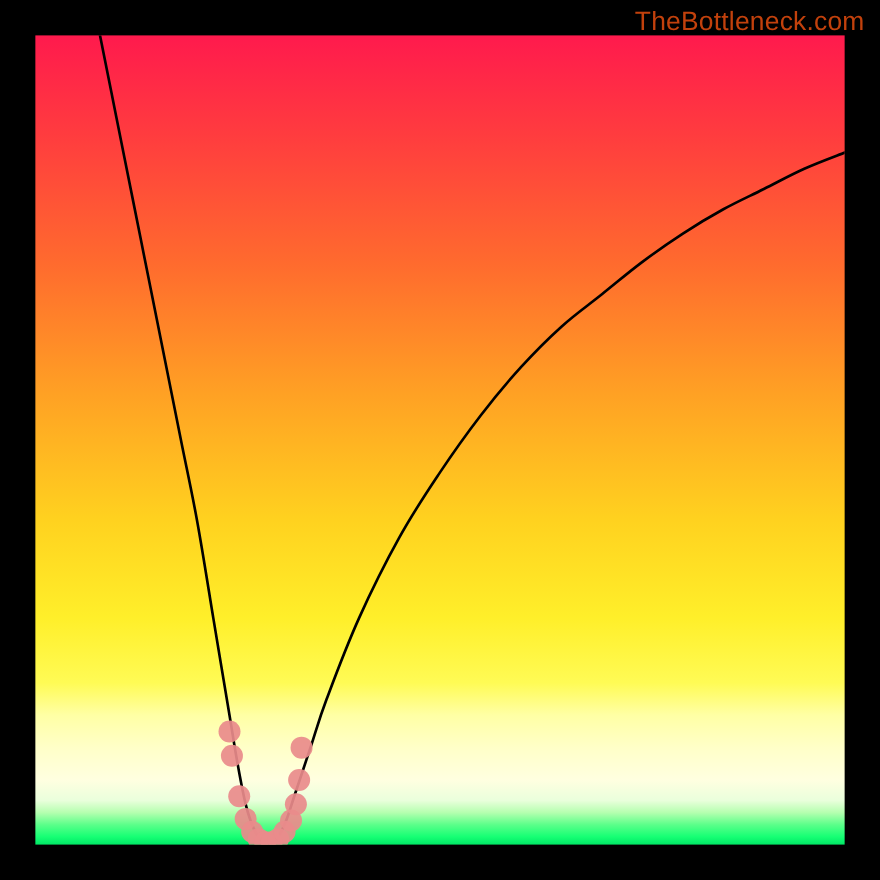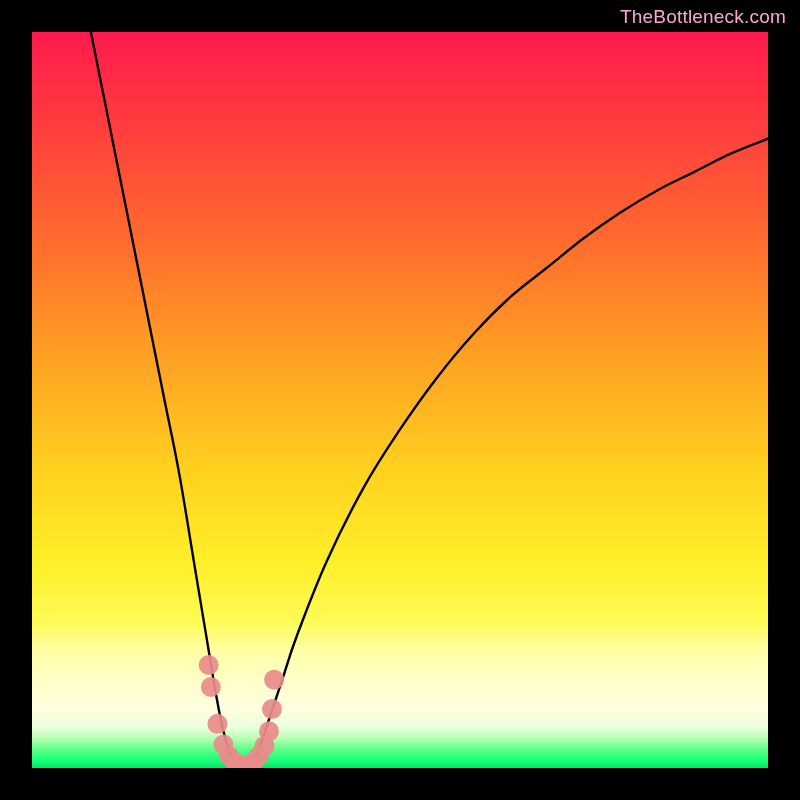--- a/index.html
+++ b/index.html
@@ -57,22 +57,22 @@
     position: absolute;
     left: 0;
     top: 0;
     width: 100%;
     height: 100%;
   }
   .watermark {
     position: absolute;
     top: 6px;
     right: 14px;
-    color: #f9a8d4;
-    font-size: 19px;
+    color: #c2410c;
+    font-size: 24px;
     font-weight: 400;
     letter-spacing: 0.2px;
   }
 </style>
 </head>
 <body>
 
 <div class="frame">
 
   <div class="plot-area">

